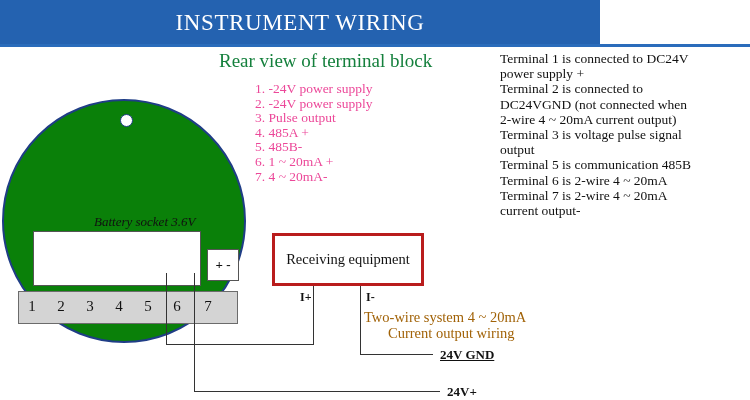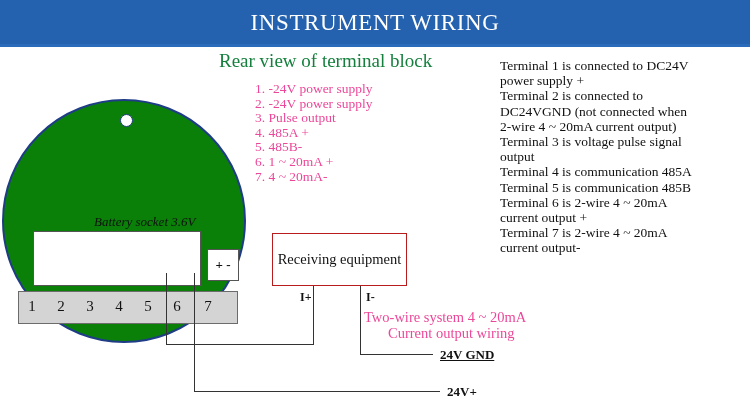--- a/index.html
+++ b/index.html
@@ -18,21 +18,21 @@
     position: relative;
     width: 750px;
     height: 400px;
   }
 
   
   .header-bar {
     position: absolute;
     left: 0;
     top: 0;
-    width: 750px;
+    width: 600px;
     height: 44px;
     background: #2462b0;
     display: flex;
     align-items: center;
     justify-content: center;
   }
   .header-title {
     color: #ffffff;
     font-family: "Liberation Serif", serif;
     font-size: 23px;
@@ -163,39 +163,39 @@
   .legend-item {
     font-size: 13.5px;
     color: #ec4899;
     line-height: 14.6px;
     white-space: nowrap;
   }
 
   .terminal-notes {
     position: absolute;
     left: 500px;
-    top: 11px;
+    top: 4px;
     width: 246px;
   }
   .note-line {
     font-size: 13.5px;
     color: #111111;
     line-height: 15.2px;
     white-space: nowrap;
   }
 
   
   .recv-box {
     position: absolute;
     left: 272px;
     top: 186px;
-    width: 135px;
+    width: 152px;
     height: 53px;
     background: #ffffff;
-    border: 1px solid #b91c1c;
+    border: 3px solid #b91c1c;
     box-sizing: border-box;
     display: flex;
     align-items: center;
     justify-content: center;
   }
   .recv-label {
     font-size: 14.5px;
     color: #111111;
     white-space: nowrap;
   }
@@ -219,21 +219,21 @@
     color: #111111;
     white-space: nowrap;
   }
   .lbl-bold {
     font-weight: bold;
     font-size: 12px;
   }
   .caption {
     position: absolute;
     font-size: 14.5px;
-    color: #ec4899;
+    color: #a16207;
     white-space: nowrap;
     line-height: 16px;
   }
 </style>
 </head>
 <body>
 
 <div id="root">
 
   <div class="header-bar">
@@ -256,24 +256,22 @@
     </div>
 
     <div class="terminal-notes">
       <div class="note-line">Terminal 1 is connected to DC24V</div>
       <div class="note-line">power supply +</div>
       <div class="note-line">Terminal 2 is connected to</div>
       <div class="note-line">DC24VGND (not connected when</div>
       <div class="note-line">2-wire 4 ~ 20mA current output)</div>
       <div class="note-line">Terminal 3 is voltage pulse signal</div>
       <div class="note-line">output</div>
-      <div class="note-line">Terminal 4 is communication 485A</div>
       <div class="note-line">Terminal 5 is communication 485B</div>
       <div class="note-line">Terminal 6 is 2-wire 4 ~ 20mA</div>
-      <div class="note-line">current output +</div>
       <div class="note-line">Terminal 7 is 2-wire 4 ~ 20mA</div>
       <div class="note-line">current output-</div>
     </div>
 
     <div class="device">
       <div class="device-body"></div>
       <div class="screw screw-top"></div>
       <div class="screw screw-bl"></div>
       <div class="screw screw-br"></div>
 

